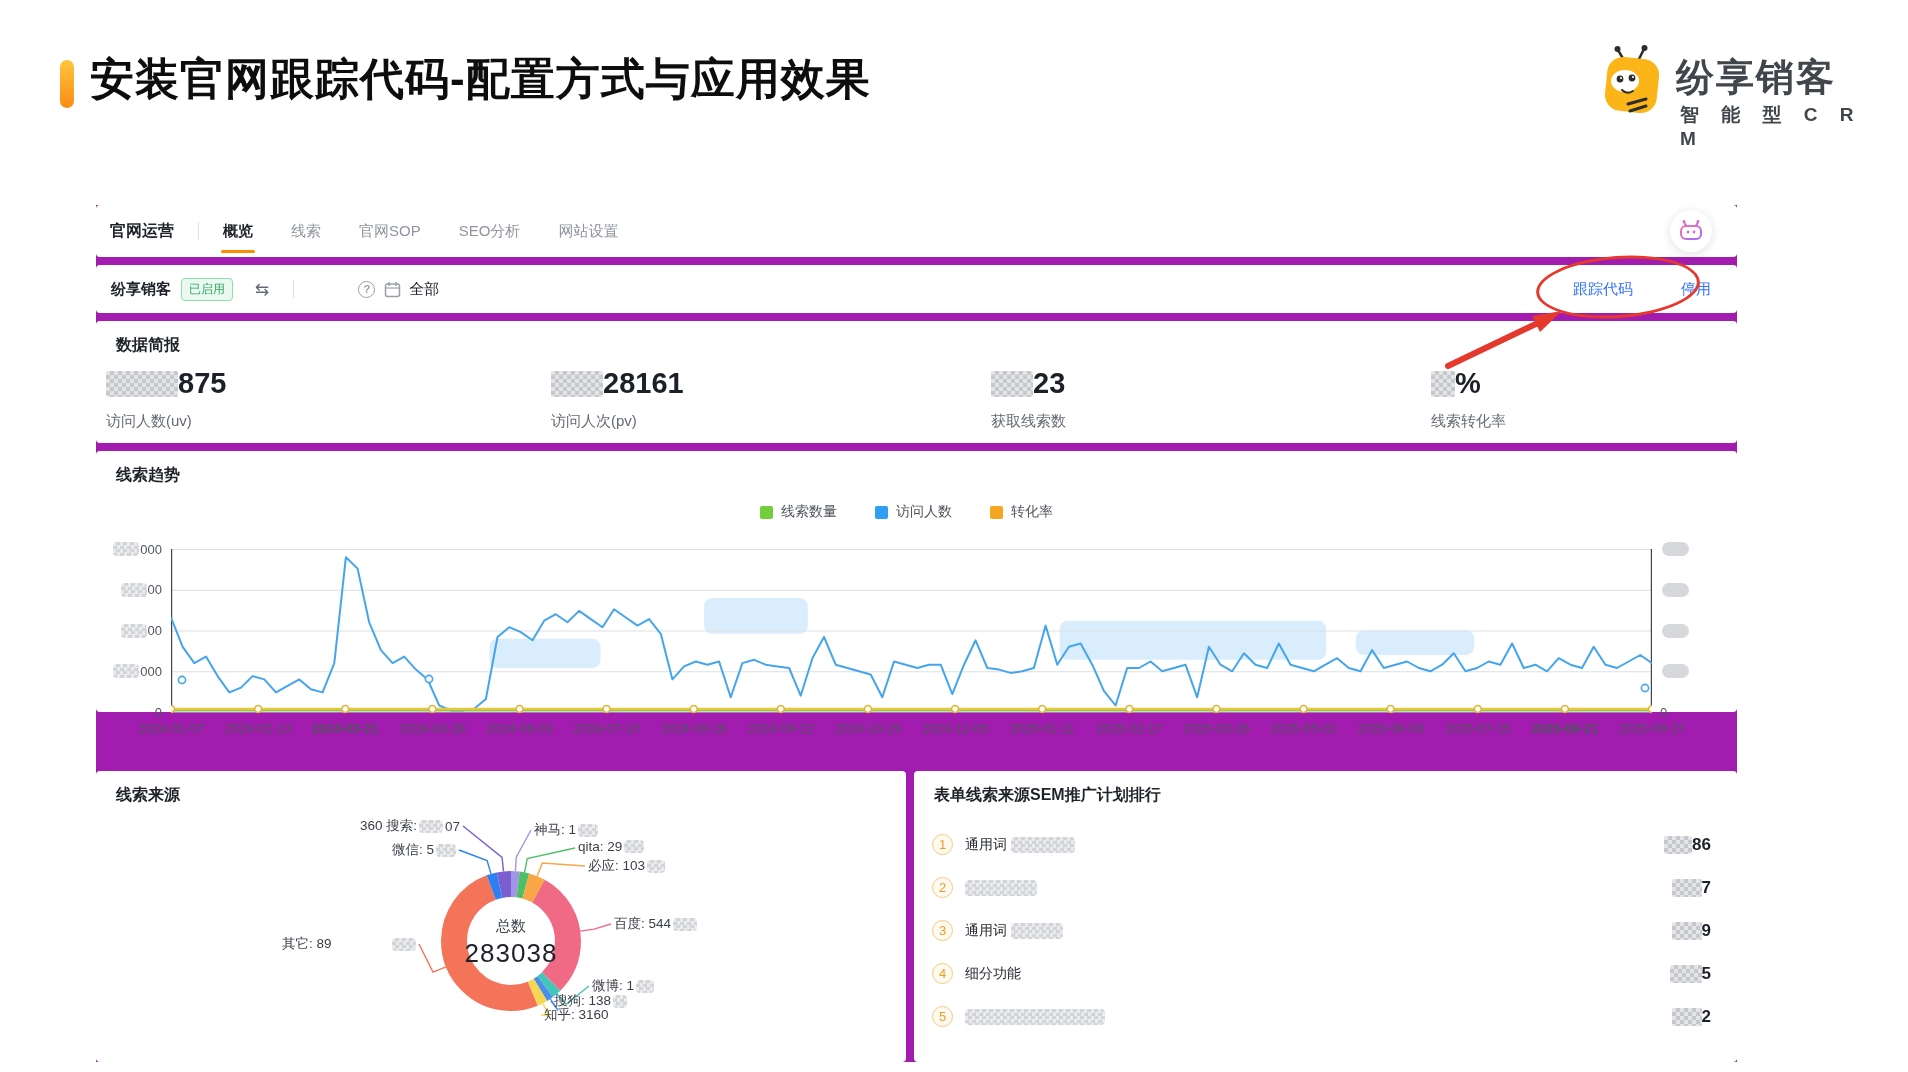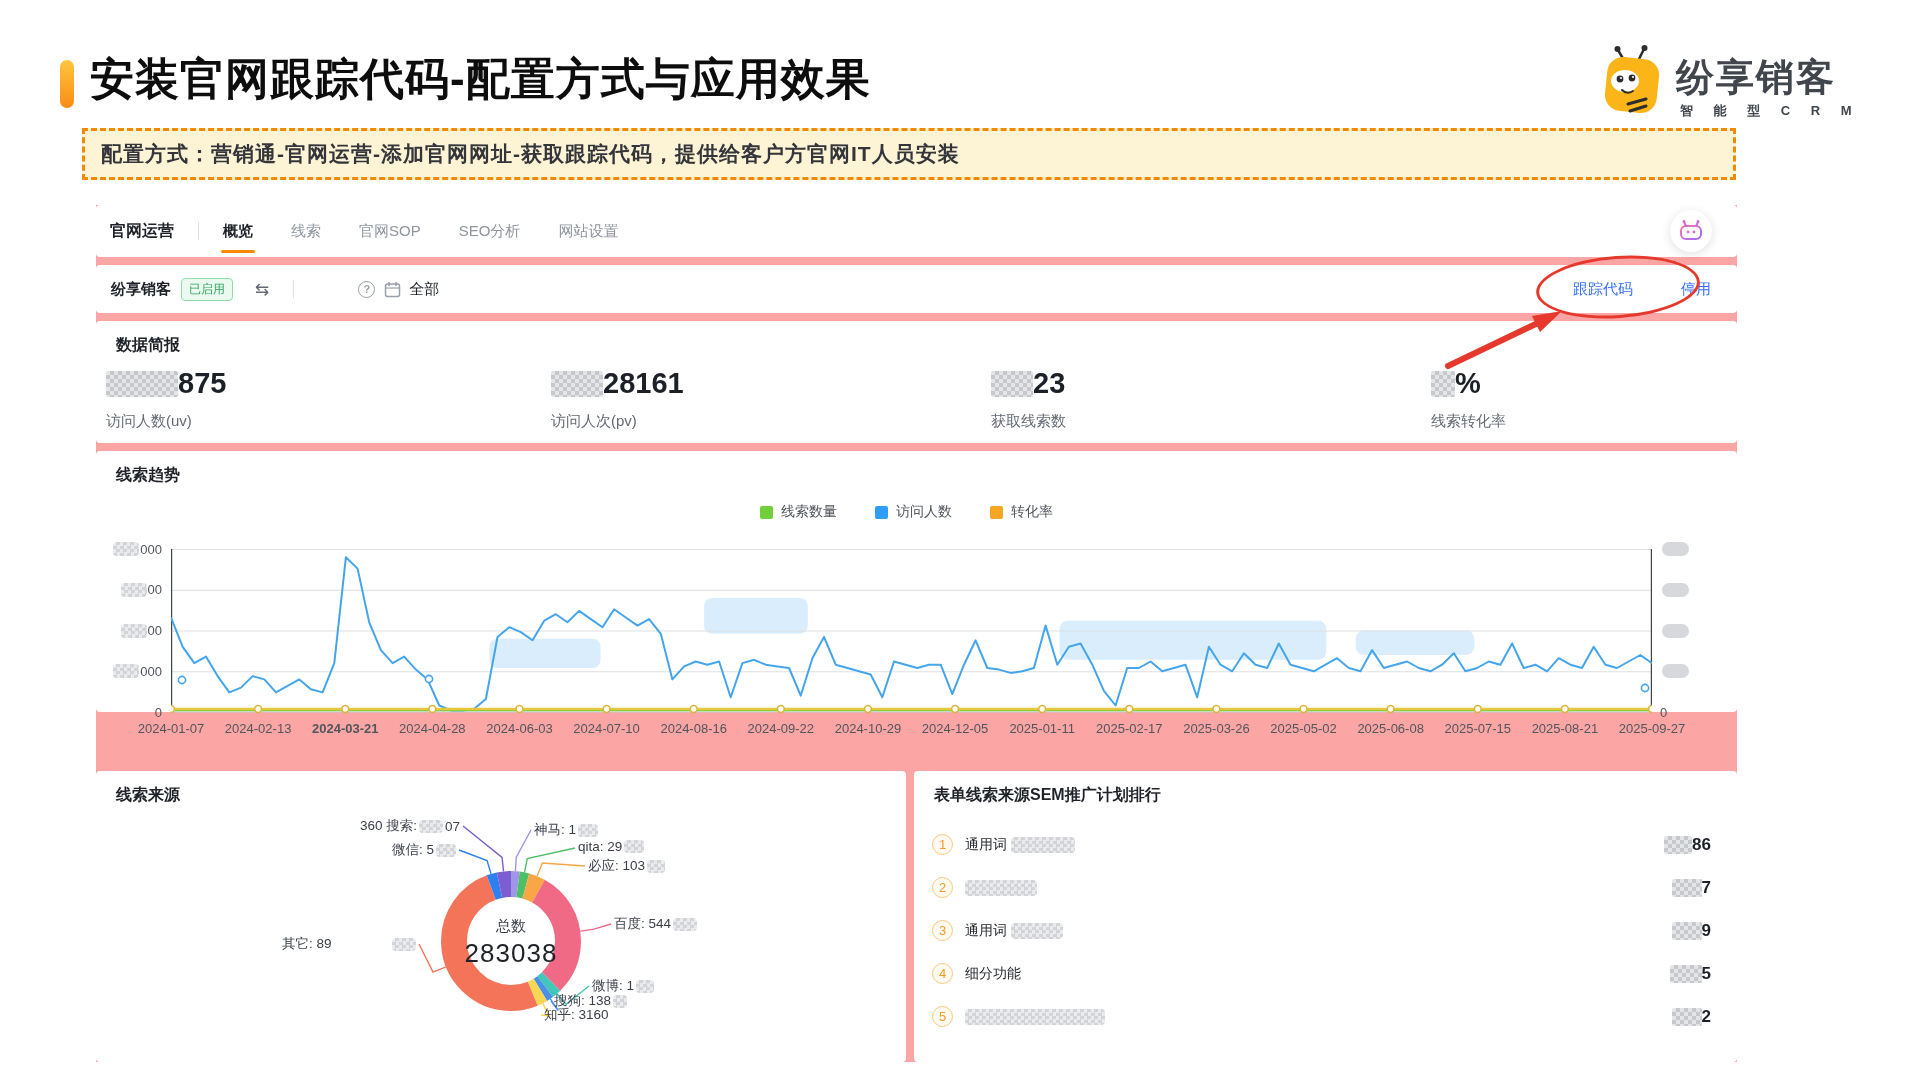--- a/index.html
+++ b/index.html
@@ -5,29 +5,29 @@
   * { margin:0; padding:0; box-sizing:border-box; }
   html,body { width:1908px; height:1072px; background:#fff; font-family:"Liberation Sans","DejaVu Sans",sans-serif; overflow:hidden; }
   .page { position:relative; width:1908px; height:1072px; }
 
   
   .slide-bullet { position:absolute; left:60px; top:60px; width:14px; height:48px; border-radius:8px;
     background:linear-gradient(180deg,#ffc53d,#fa8c16); }
   .slide-title { position:absolute; left:90px; top:50px; font-size:44px; font-weight:900; color:#0d0d0d; letter-spacing:1px; }
   .logo { position:absolute; left:1598px; top:44px; width:300px; height:86px; }
   .logo-text { position:absolute; left:78px; top:8px; font-size:38px; font-weight:700; color:#41464d; letter-spacing:2px; }
-  .logo-sub { position:absolute; left:82px; top:58px; font-size:13px; font-weight:700; color:#41464d; letter-spacing:8.5px; }
+  .logo-sub { position:absolute; left:82px; top:58px; font-size:19px; font-weight:700; color:#41464d; letter-spacing:8.5px; }
 
   
   .note-box { position:absolute; left:82px; top:128px; width:1654px; height:52px; background:#fdf3d5;
     border:3px dashed #f08a00; display:flex; align-items:center; padding-left:16px; }
   .note-text { font-size:21px; font-weight:700; color:#33353a; letter-spacing:1px; }
 
   
-  .dash { position:absolute; left:96px; top:205px; width:1641px; height:857px; background:#fca5a5; }
+  .dash { position:absolute; left:96px; top:205px; width:1641px; height:857px; background:#a21caf; }
   .card { position:absolute; background:#fff; border-radius:4px; }
 
   
   .tabbar { left:0; top:0; width:1641px; height:52px; display:flex; align-items:center; padding-left:14px; }
   .module-name { font-size:16px; font-weight:700; color:#1f2329; }
   .vdiv { width:1px; height:18px; background:#dee0e3; margin:0 24px; }
   .tabs { display:flex; gap:38px; height:100%; align-items:center; }
   .tab { position:relative; font-size:15px; color:#8f959e; height:100%; display:flex; align-items:center; cursor:pointer; }
   .tab.active { color:#1f2329; font-weight:700; }
   .tab.active::after { content:""; position:absolute; left:50%; transform:translateX(-50%); bottom:4px; width:34px; height:3px; border-radius:2px; background:#ff8a00; }
@@ -107,23 +107,20 @@
       <circle cx="23" cy="34" r="1.1" fill="#fff"></circle>
       <circle cx="35" cy="33" r="1.1" fill="#fff"></circle>
       <path d="M24 46 q5 5 11 1" stroke="#2d2d2d" stroke-width="2" fill="none" stroke-linecap="round"></path>
       <path d="M30 60 l18 -5" stroke="#2d2d2d" stroke-width="3" stroke-linecap="round"></path>
       <path d="M32 67 l16 -5" stroke="#2d2d2d" stroke-width="3" stroke-linecap="round"></path>
     </svg>
     <div class="logo-text">纷享销客</div>
     <div class="logo-sub">智 能 型 C R M</div>
   </div>
 
-  <div class="note-box">
-    <span class="note-text">配置方式：营销通-官网运营-添加官网网址-获取跟踪代码，提供给客户方官网IT人员安装</span>
-  </div>
 
   <div class="dash">
 
     <div class="card tabbar">
       <span class="module-name">官网运营</span>
       <span class="vdiv"></span>
       <div class="tabs" id="tabs">
           <div class="tab active">概览</div>
           <div class="tab">线索</div>
           <div class="tab">官网SOP</div>
@@ -305,21 +302,21 @@
           <div class="xlab" style="left: 547.706px;">2024-08-16</div>
           <div class="xlab" style="left: 634.824px;">2024-09-22</div>
           <div class="xlab" style="left: 721.941px;">2024-10-29</div>
           <div class="xlab" style="left: 809.059px;">2024-12-05</div>
           <div class="xlab" style="left: 896.176px;">2025-01-11</div>
           <div class="xlab" style="left: 983.294px;">2025-02-17</div>
           <div class="xlab" style="left: 1070.41px;">2025-03-26</div>
           <div class="xlab" style="left: 1157.53px;">2025-05-02</div>
           <div class="xlab" style="left: 1244.65px;">2025-06-08</div>
           <div class="xlab" style="left: 1331.76px;">2025-07-15</div>
-          <div class="xlab" style="left: 1418.88px;">2025-08-21</div>
+          <div class="xlab" style="left: 1418.88px; font-weight: bold;">2025-08-21</div>
           <div class="xlab" style="left: 1506px;">2025-09-27</div>
         </div>
     </div>
 
     <div class="card src-card">
       <div class="sec-title">线索来源</div>
       <svg id="donutsvg" width="810" height="291" style="position:absolute;left:0;top:0">
           <circle cx="415" cy="170" r="57" fill="none" stroke="#a195e8" stroke-width="26" stroke-dasharray="7.162831250184728 350.97873125905164" stroke-dashoffset="0" transform="rotate(-90 415 170)"></circle>
           <circle cx="415" cy="170" r="57" fill="none" stroke="#4fbf67" stroke-width="26" stroke-dasharray="7.879114375203201 350.2624481340332" stroke-dashoffset="-7.162831250184728" transform="rotate(-90 415 170)"></circle>
           <circle cx="415" cy="170" r="57" fill="none" stroke="#f9a646" stroke-width="26" stroke-dasharray="13.609379375350983 344.5321831338854" stroke-dashoffset="-15.041945625387928" transform="rotate(-90 415 170)"></circle>

